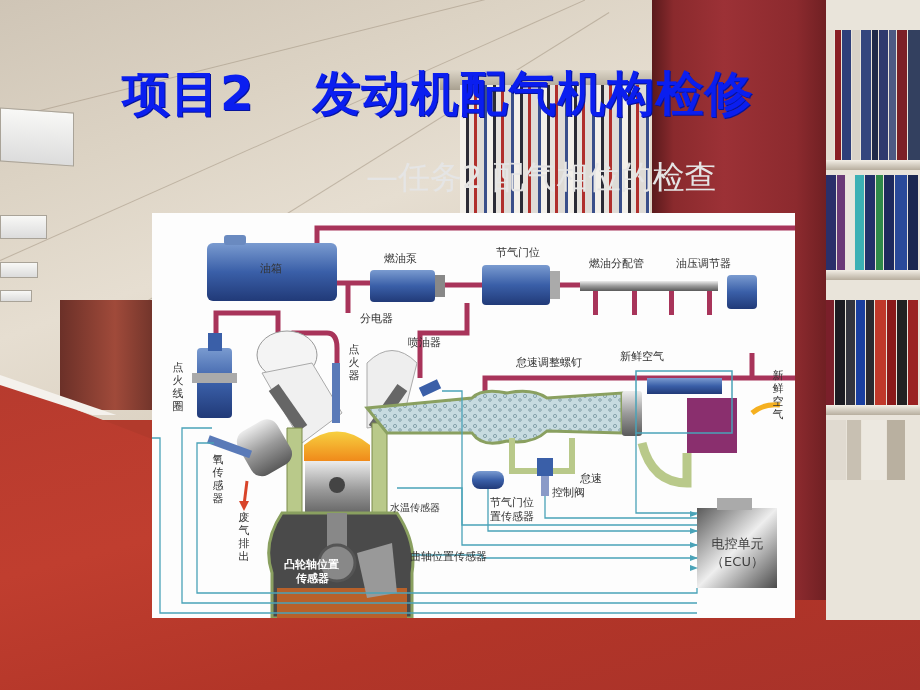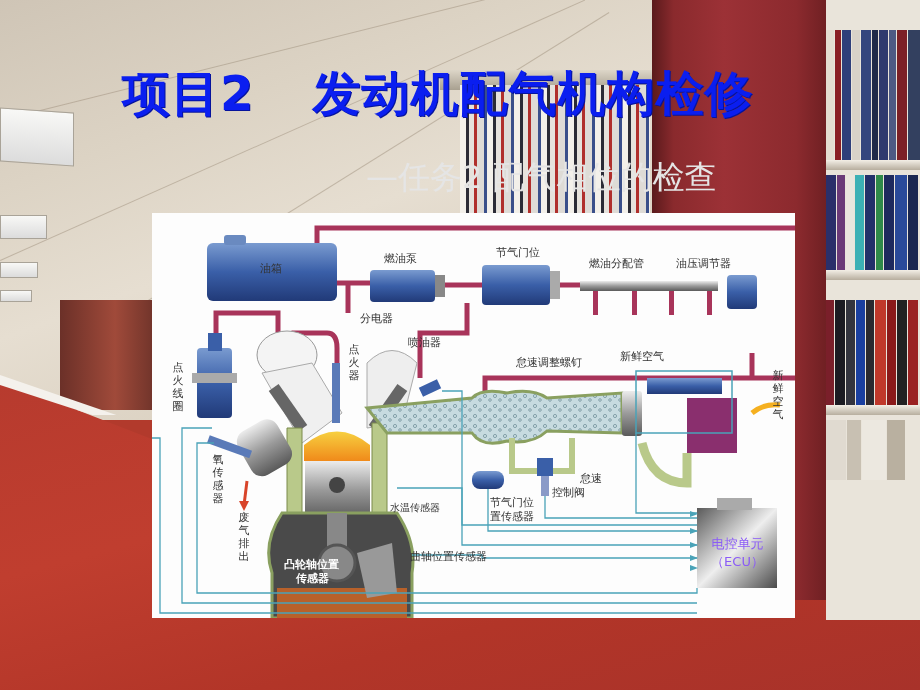--- a/index.html
+++ b/index.html
@@ -31,21 +31,21 @@
     font-size:48px;color:#0a1ef0;letter-spacing:1px;white-space:nowrap;
     text-shadow:1px 1px 0 #06139c;}
   .title .gap{display:inline-block;width:58px;}
   .subtitle{position:absolute;left:366px;top:156px;font-family:"DejaVu Sans",sans-serif;font-size:32px;color:#e5e5e5;white-space:nowrap;}
 
   .diagram{position:absolute;left:152px;top:213px;width:643px;height:405px;background:#fdfdfd;overflow:hidden;}
   .diagram svg{position:absolute;left:0;top:0;}
   .lbl{position:absolute;font-size:11px;color:#333;white-space:nowrap;font-family:"DejaVu Sans",sans-serif;}
   .vlbl{position:absolute;font-size:11px;color:#333;width:12px;line-height:13px;text-align:center;word-break:break-all;font-family:"DejaVu Sans",sans-serif;}
   .wlbl{color:#fff;font-weight:bold;font-size:11px;}
-  .ecu-lbl{position:absolute;font-size:13px;color:#8b5cf6;text-align:center;font-family:"DejaVu Sans",sans-serif;}
+  .ecu-lbl{position:absolute;font-size:13px;color:#404040;text-align:center;font-family:"DejaVu Sans",sans-serif;}
 </style>
 </head>
 <body>
 
 <div class="bg">
   <div class="ceiling"></div>
   <div class="ceil-line" style="left:0;top:120px;width:700px;transform:rotate(-14deg);"></div>
   <div class="ceil-line" style="left:0;top:260px;width:640px;transform:rotate(-24deg);"></div>
   <div class="ceil-line" style="left:100px;top:330px;width:600px;transform:rotate(-32deg);"></div>
   <div class="light" style="left:0;top:110px;width:72px;height:52px;transform:skewY(4deg);"></div>

